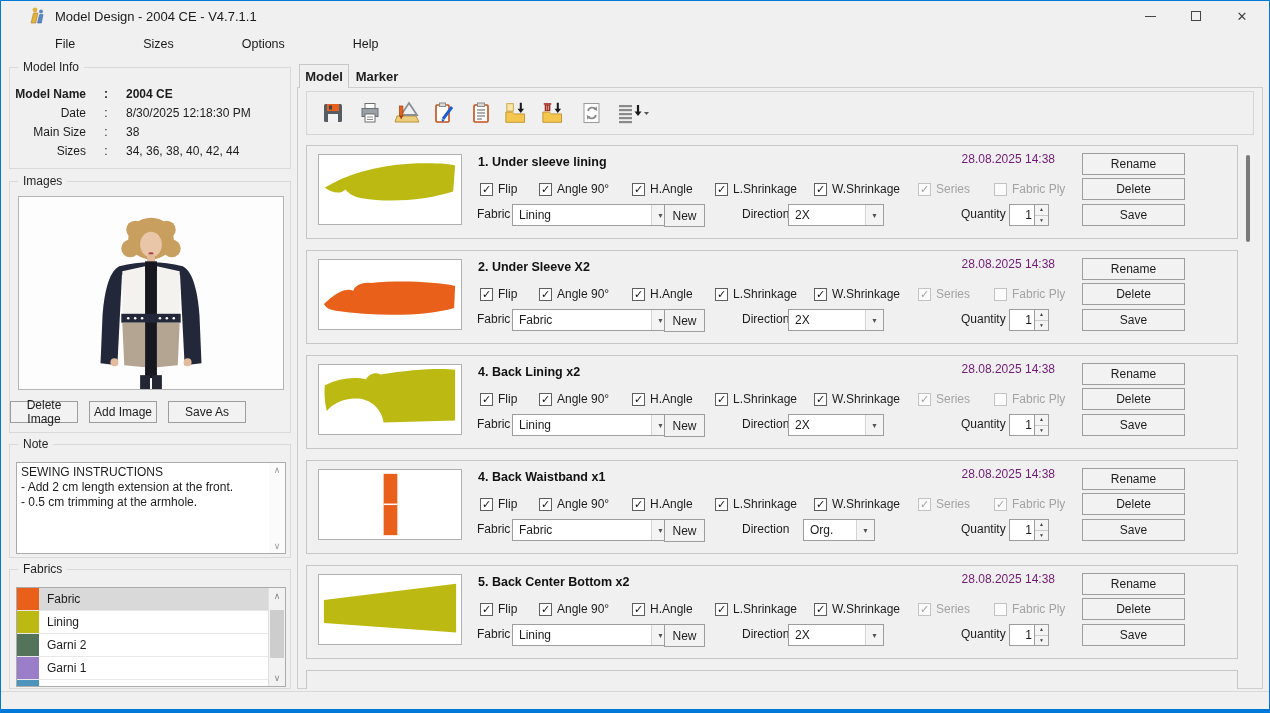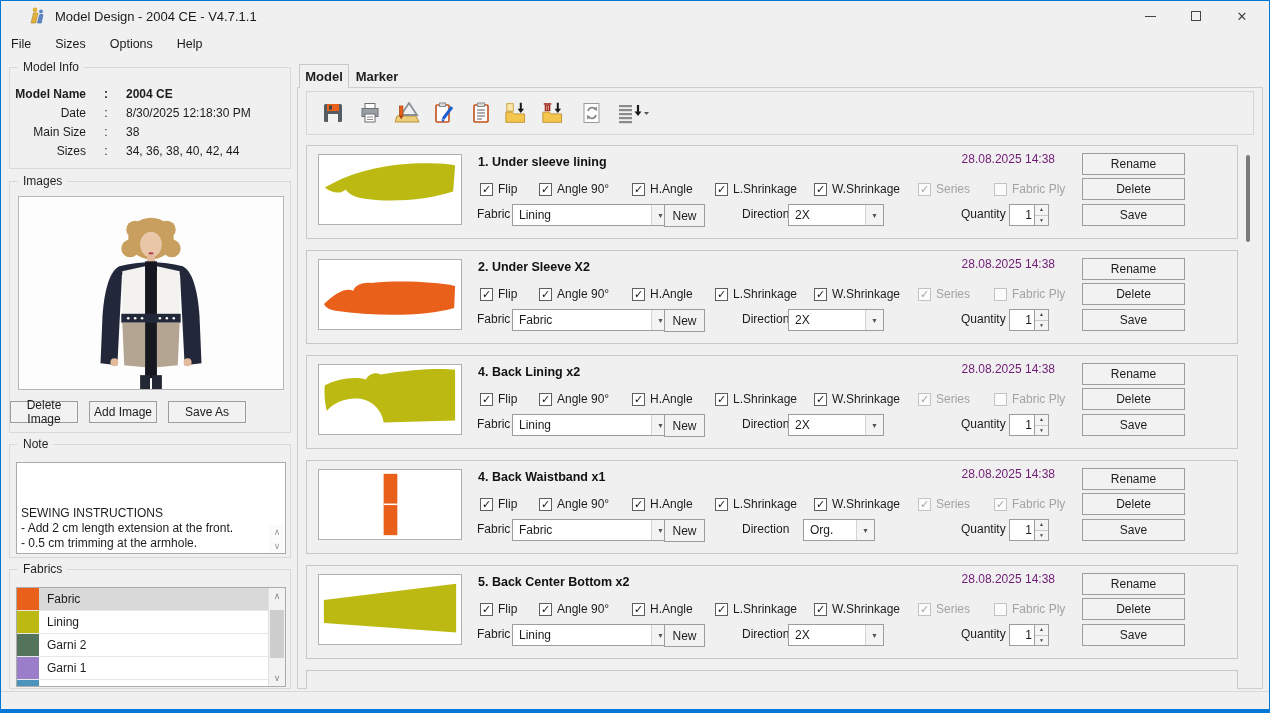--- a/index.html
+++ b/index.html
@@ -15,21 +15,21 @@
   .app-icon { margin-left:26px; }
   .title-text { margin-left:8px; font-size:13px; color:#1a1a1a; }
   .wbtns { position:absolute; right:4px; top:0; height:30px; display:flex; }
   .wbtn { width:46px; height:30px; display:flex; align-items:center; justify-content:center; color:#444; }
   .glyph-min { width:11px; height:1px; background:#444; display:block; }
   .glyph-max { width:10px; height:10px; border:1px solid #444; display:block; }
   .glyph-close { font-size:13px; color:#444; }
 
   
   .menubar { position:absolute; left:0; top:30px; width:100%; height:26px; display:flex; align-items:center; padding-left:10px; gap:24px; }
-  .menu-item { font-size:12.5px; color:#1a1a1a; }
+  .menu-item { font-size:12.5px; color:#1a1a1a;margin-left:44px; }
 
   
   .group { position:absolute; border:1px solid #d9d9d9; background:#f0f0f0; }
   .legend { position:absolute; top:-8px; left:8px; background:#f0f0f0; padding:0 5px; font-size:12px; color:#1f1f1f; }
 
   
   .g-modelinfo { left:8px; top:66px; width:282px; height:102px; }
   .mi-rows { padding-top:16px; }
   .mi-row { display:flex; height:19px; align-items:center; }
   .mi-label { width:76px; text-align:right; color:#1c1c1c; }
@@ -41,21 +41,21 @@
   .g-images { left:8px; top:180px; width:282px; height:252px; }
   .photo-box { position:absolute; left:8px; top:14px; width:266px; height:194px; background:#fdfdfd; border:1px solid #b5b5b5; }
   .img-btns { position:absolute; left:0; top:219px; width:100%; display:flex; justify-content:flex-start; gap:11px; padding-right:8px; }
   .btn { background:#f2f2f2; border:1px solid #9d9d9d; font-family:"Liberation Sans",sans-serif;
          font-size:12px; color:#1c1c1c; height:22px; display:flex; align-items:center; justify-content:center; }
   .img-btns .btn { width:68px; }
   .img-btns .btn:last-child { width:78px; }
 
   
   .g-note { left:8px; top:443px; width:282px; height:114px; }
-  .note-box { position:absolute; left:6px; top:17px; width:270px; height:92px; background:#ffffff; border:1px solid #ababab; display:flex;align-items:flex-end; }
+  .note-box { position:absolute; left:6px; top:17px; width:270px; height:92px; background:#ffffff; border:1px solid #ababab; display:flex; }
   .note-text { flex:1; padding:2px 4px; white-space:pre-line; line-height:15px; font-size:12px; overflow:hidden; }
   .vsb { width:16px; display:flex; flex-direction:column; justify-content:space-between; align-items:center; background:#fbfbfb; }
   .vsb .arr { font-size:9px; color:#9a9a9a; height:14px; line-height:14px; }
 
   
   .g-fabrics { left:8px; top:568px; width:282px; height:120px; }
   .fab-box { position:absolute; left:6px; top:17px; width:270px; height:100px; background:#fff; border:1px solid #ababab; display:flex; }
   .fab-list { flex:1; overflow:hidden; }
   .fab-item { height:23px; display:flex; align-items:stretch; border-bottom:1px solid #e8e8e8; background:#fff; }
   .fab-item.selected { background:#d9d9d9; }

